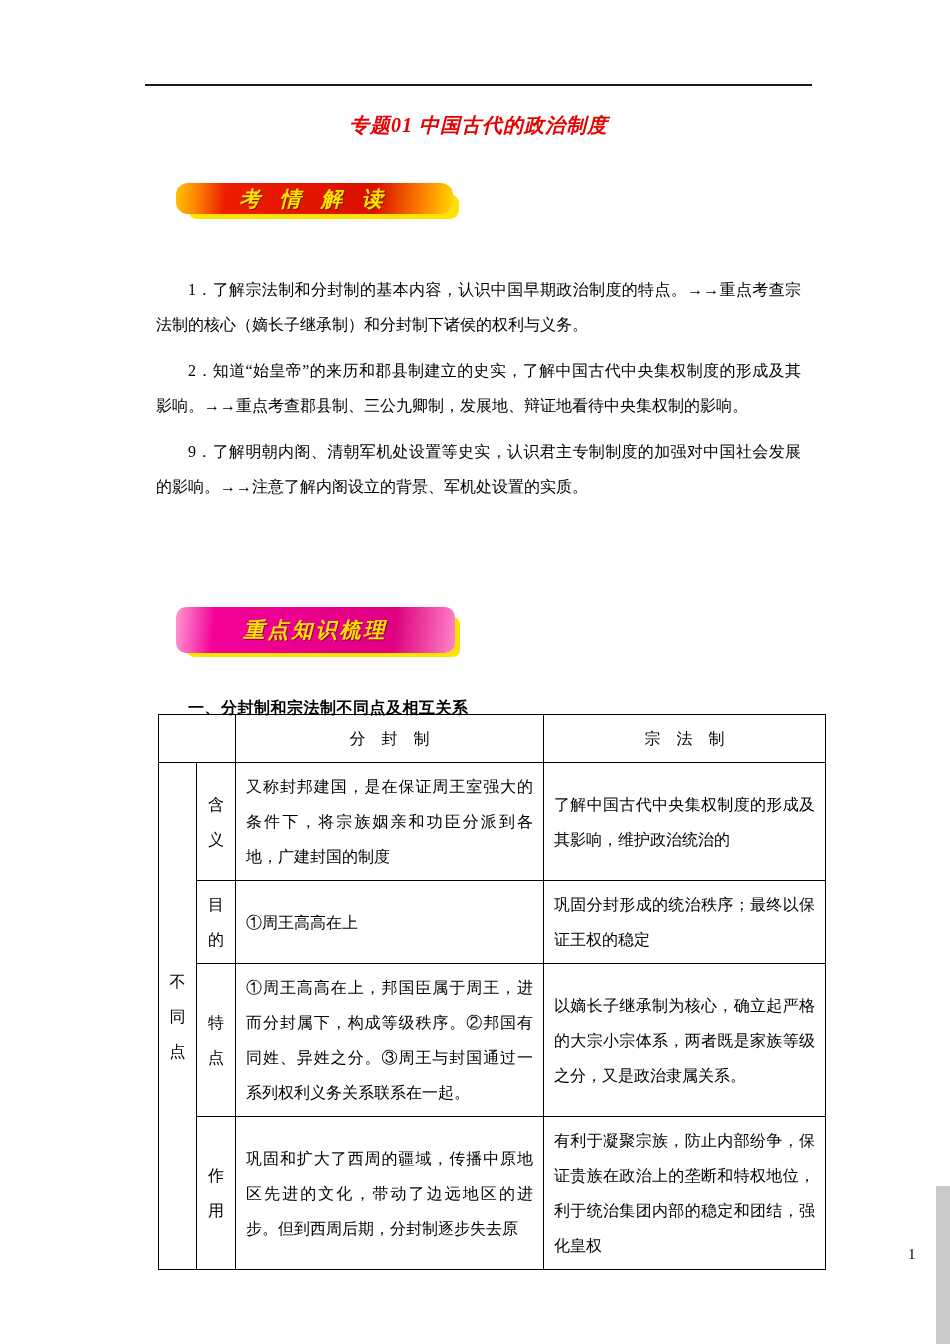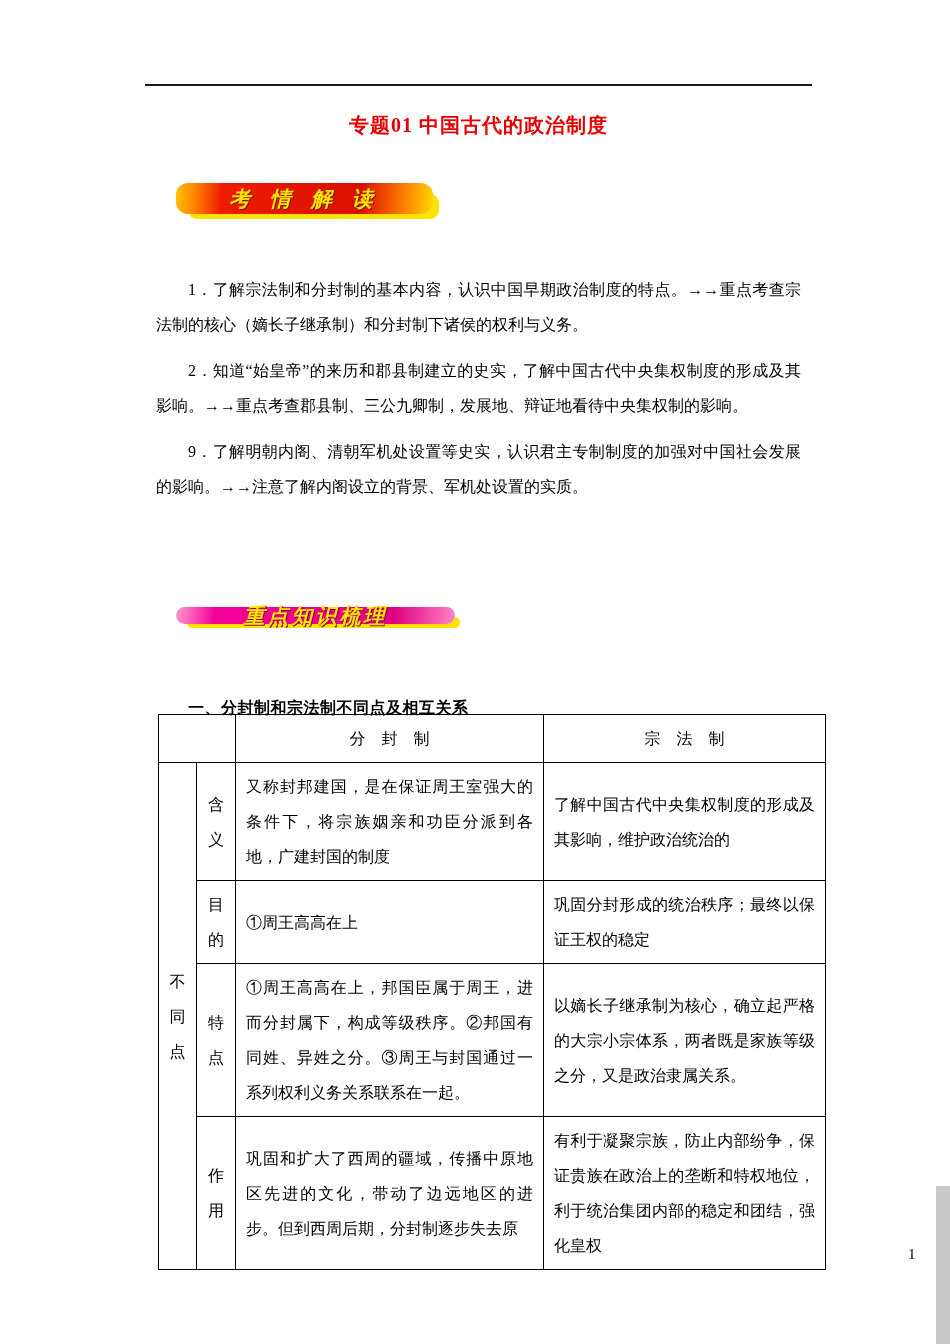--- a/index.html
+++ b/index.html
@@ -24,46 +24,47 @@
   .doc-title {
     position: absolute;
     left: 145px; top: 112px;
     width: 667px;
     margin: 0;
     text-align: center;
     font-size: 20px;
     font-weight: 700;
     color: #e60000;
     letter-spacing: 1px;
+    font-style: italic;
   }
   .banner {
     position: absolute;
     display: flex;
     align-items: center;
     justify-content: center;
     font-family: "Liberation Sans", "DejaVu Sans", sans-serif;
     font-weight: 700;
     font-style: italic;
     color: #ffe300;
     white-space: nowrap;
   }
   .banner-kaoqing {
     left: 176px; top: 183px;
-    width: 257px; height: 31px;
+    width: 277px; height: 31px;
     border-radius: 12px;
     font-size: 21px;
     letter-spacing: 7px;
     background: linear-gradient(95deg, #ffc400 0%, #ff8a00 7%, #ee1c00 18%, #da0f00 72%, #ff8a00 90%, #ffd800 100%);
     box-shadow: 9px 8px 0 -3px #ffe300;
     text-shadow: 1px 1px 0 #7a1600;
     text-align: center;
   }
   .banner-zhongdian {
     left: 176px; top: 607px;
-    width: 279px; height: 17px;
+    width: 279px; height: 46px;
     border-radius: 10px;
     font-size: 21px;
     letter-spacing: 3px;
     background: linear-gradient(95deg, #ff9ad0 0%, #f4009a 14%, #df0080 78%, #ff84c6 100%);
     box-shadow: 8px 7px 0 -3px #ffe300;
     text-shadow: 1px 1px 0 #8a004c;
   }
   .paragraphs {
     position: absolute;
     left: 145px; top: 261px;

